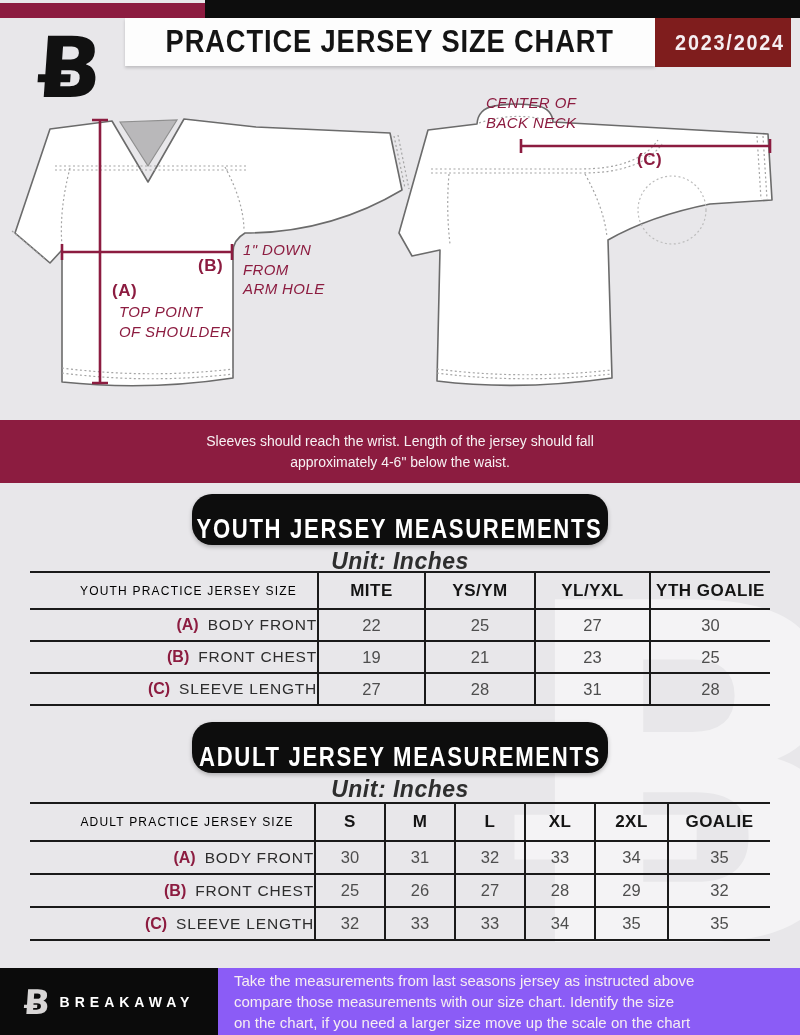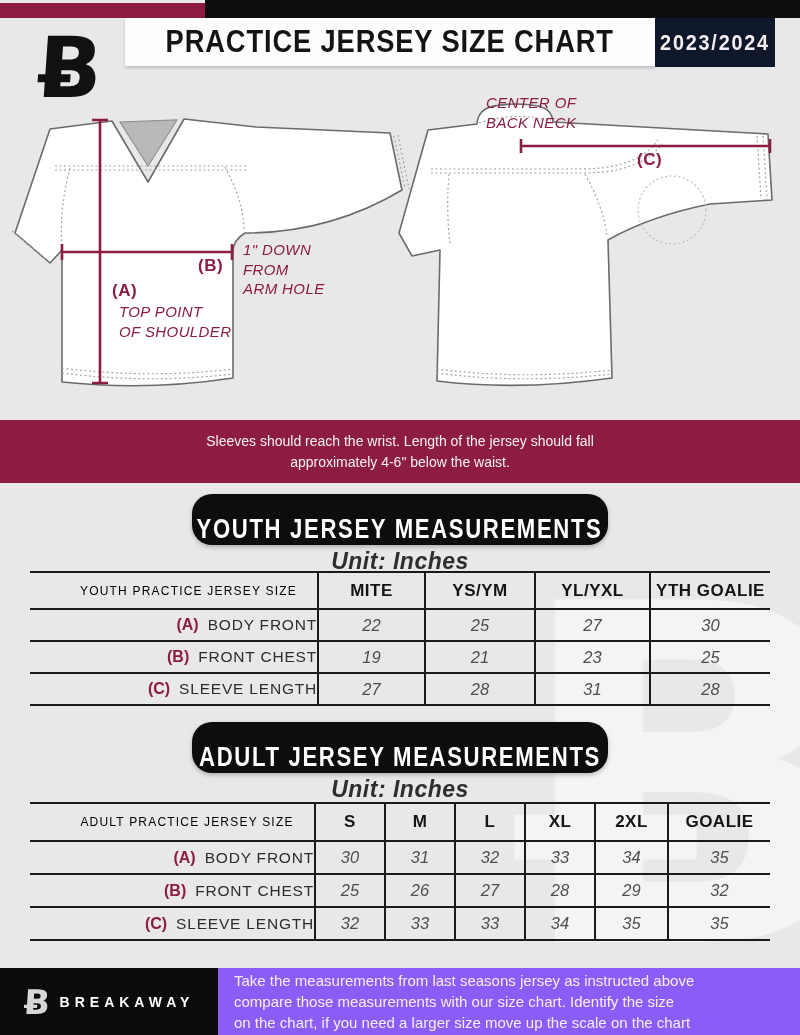--- a/index.html
+++ b/index.html
@@ -18,22 +18,22 @@
   .title-bar {
     left:125px; top:18px; width:530px; height:48px; background:#fdfdfd;
     display:flex; align-items:center; justify-content:center;
     box-shadow:0 2px 3px rgba(0,0,0,0.18);
   }
   .title-text {
     font-size:31px; font-weight:800; color:#141414; letter-spacing:1px;
     display:inline-block; transform:scaleX(0.88); white-space:nowrap;
   }
   .season-box {
-    left:655px; top:18px; width:120px; height:49px; background:#0f172a;
-    display:flex; align-items:center; justify-content:center;
+    left:655px; top:18px; width:136px; height:49px; background:#7f1d1d;
+    display:flex; align-items:center; justify-content:flex-end;
   }
   .season-text {
     color:#f5eef1; font-size:22px; font-weight:700; letter-spacing:2px;
     display:inline-block; transform:scaleX(0.9); white-space:nowrap;
   }
   .logo-mark {
     left:30px; top:18px; width:80px; height:100px;
     font-family:"DejaVu Sans", sans-serif; font-weight:bold;
     font-size:84px; line-height:100px; text-align:center; color:#111;
     transform:skewX(-4deg);
@@ -79,21 +79,21 @@
   table.size tr { border-bottom:2px solid #1a1a1a; }
   table.size td { border-left:2px solid #1a1a1a; text-align:center; vertical-align:middle; }
   table.size td.rowlab { border-left:none; text-align:right; padding-left:52px; }
   td.sizehdr {
     border-left:none !important; text-align:right; padding-left:30px;
     color:#000000; font-size:12px; letter-spacing:1.2px;
   }
   .colhdr { font-weight:700; font-size:17px; color:#141414; letter-spacing:0.5px; }
   .key { color:#8c1c40; font-weight:800; font-size:16px; margin-right:9px; }
   .rlab { color:#2d2d2d; font-size:15.5px; letter-spacing:0.8px; }
-  .val { color:#4e4e4e; font-size:16.5px;font-style:italic; }
+  .val { color:#4e4e4e; font-size:16.5px; }
   #youth-table td { height:32px; }
   #youth-table tr:first-child td { height:37px; }
   #adult-table td { height:33px; }
   #adult-table tr:first-child td { height:38px; }
 
   
   .watermark {
     right:-70px; top:545px; font-family:"DejaVu Sans", sans-serif; font-weight:bold;
     font-size:470px; line-height:1; color:rgba(255,255,255,0.5); z-index:0;
     pointer-events:none;

